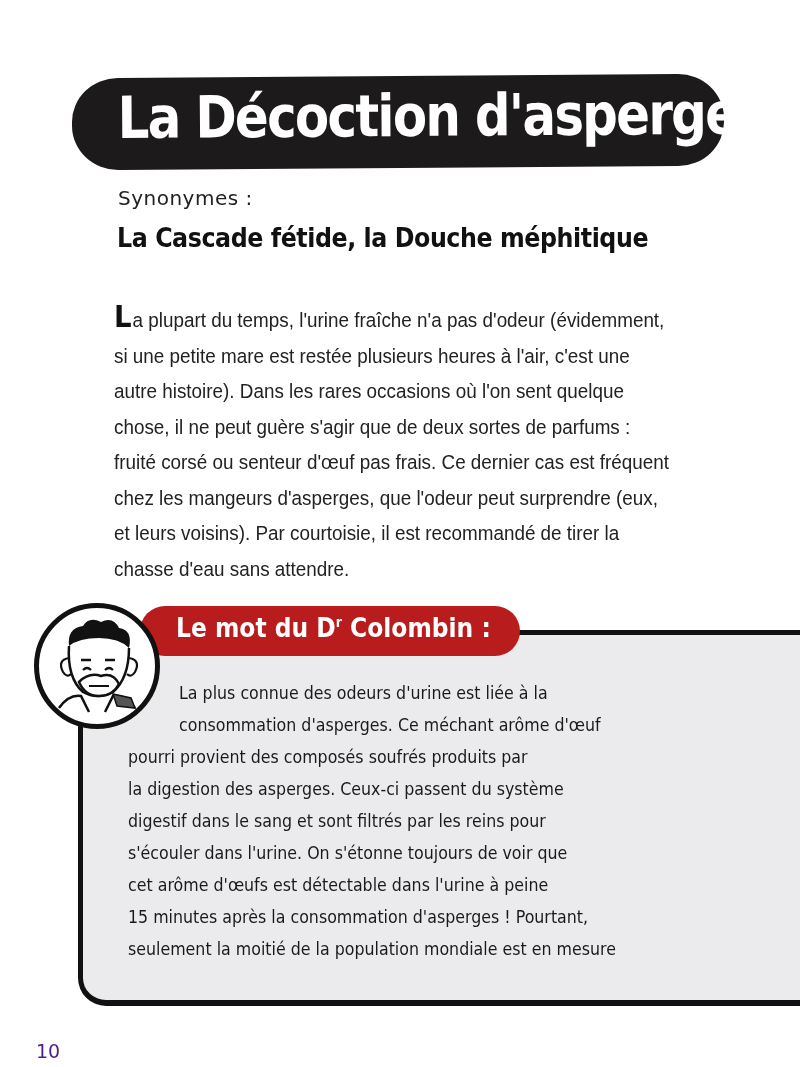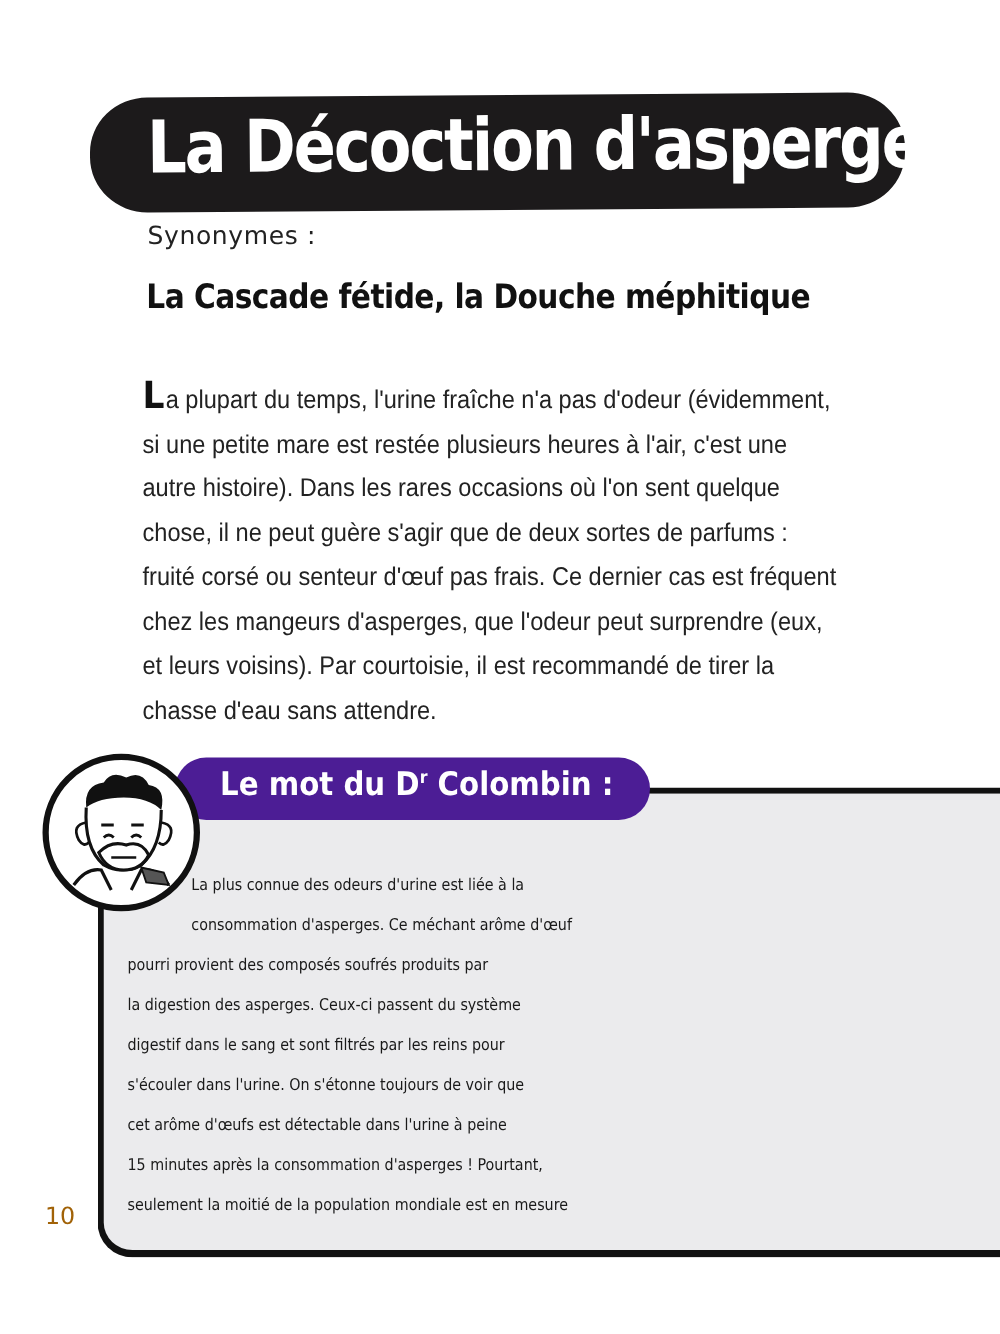--- a/index.html
+++ b/index.html
@@ -12,21 +12,21 @@
     background:#1c1a1b; border-radius:46px / 44px;
     transform:rotate(-0.4deg);
   }
   .title-text {
     position:absolute; left:0; right:0; top:6px; text-align:center;
     color:#fff; font-family:"DejaVu Sans", sans-serif; font-weight:bold;
     font-size:58px; letter-spacing:-2px; transform:scaleX(0.86); transform-origin:center;
     white-space:nowrap;
   }
   .syn-label {
-    position:absolute; left:118px; top:176px; font-size:20px; color:#222;
+    position:absolute; left:118px; top:186px; font-size:20px; color:#222;
     font-family:"DejaVu Sans", sans-serif; letter-spacing:0.5px;
   }
   .syn-value {
     position:absolute; left:117px; top:222px; font-size:27px; font-weight:bold; color:#111;
     font-family:"DejaVu Sans", sans-serif; letter-spacing:-0.5px;
     transform:scaleX(0.88); transform-origin:left;
     white-space:nowrap;
   }
   .body-text {
     position:absolute; left:114px; top:302px; width:640px;
@@ -38,39 +38,39 @@
     color:#111; margin-right:1px;
   }
   
   .doc-box {
     position:absolute; left:78px; top:630px; width:760px; height:365px;
     background:#ebebed; border-top:5px solid #111; border-left:5px solid #111; border-bottom:6px solid #111;
     border-radius:0 0 0 28px;
   }
   .doc-header {
     position:absolute; left:140px; top:606px; width:380px; height:50px;
-    background:#4c1d95; border-radius:25px;text-align:center;
+    background:#b91c1c; border-radius:25px;text-align:center;
   }
   .doc-header-text {
     position:absolute; left:36px; top:7px; color:#fff; font-family:"DejaVu Sans", sans-serif;
     font-weight:bold; font-size:26px; white-space:nowrap; transform:scaleX(0.9); transform-origin:left;
   }
   .doc-header-text sup { font-size:14px; }
   .avatar {
     position:absolute; left:34px; top:603px; width:116px; height:116px;
     border-radius:50%; border:5px solid #111; background:#fff; overflow:hidden;
   }
   .doc-text {
-    position:absolute; left:102px; top:677px; width:620px;
-    font-family:"DejaVu Sans", sans-serif; font-size:13px; line-height:32px; color:#1a1a1a;margin-top:16px;
+    position:absolute; left:128px; top:677px; width:620px;
+    font-family:"DejaVu Sans", sans-serif; font-size:18px; line-height:32px; color:#1a1a1a;
   }
   .doc-text .line { display:block; white-space:nowrap; transform:scaleX(0.88); transform-origin:left; }
   .doc-text .indent { padding-left:58px; }
   .page-num {
-    position:absolute; left:36px; top:962px; font-size:19px; color:#a16207;
+    position:absolute; left:36px; top:1040px; font-size:19px; color:#4c1d95;
     font-family:"DejaVu Sans", sans-serif;
   }
 </style>
 </head>
 <body>
 
 <div class="title-banner">
   <div class="title-text">La Décoction d'asperges</div>
 </div>
 

